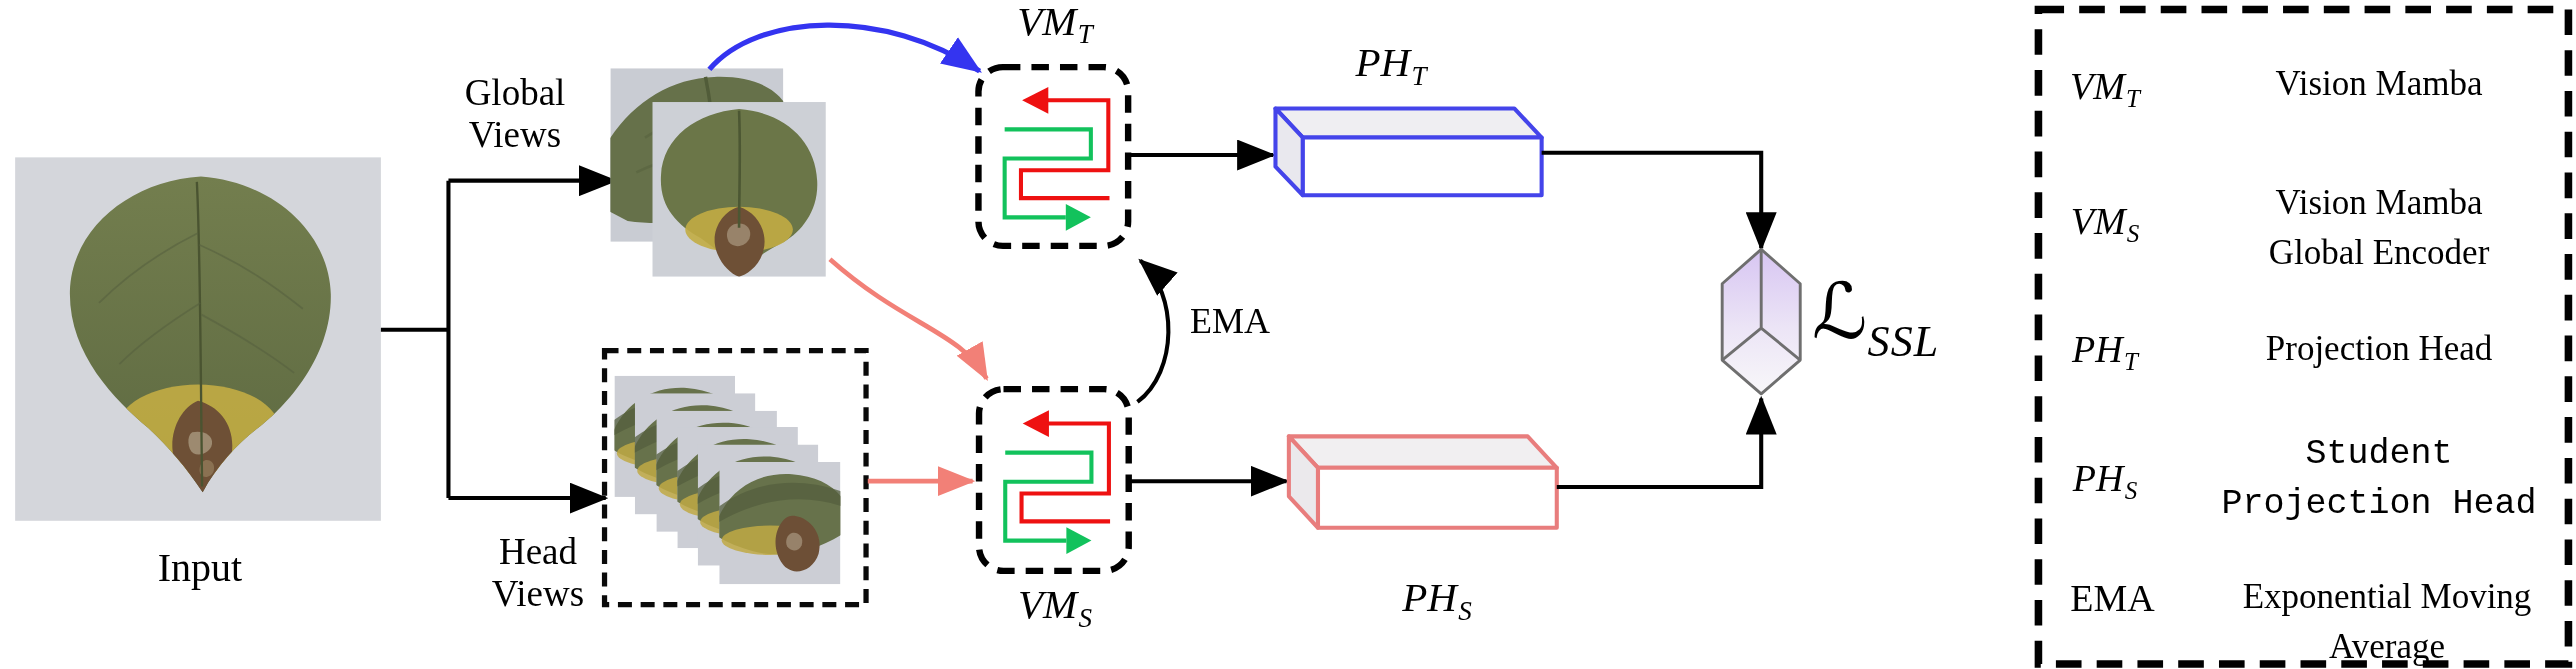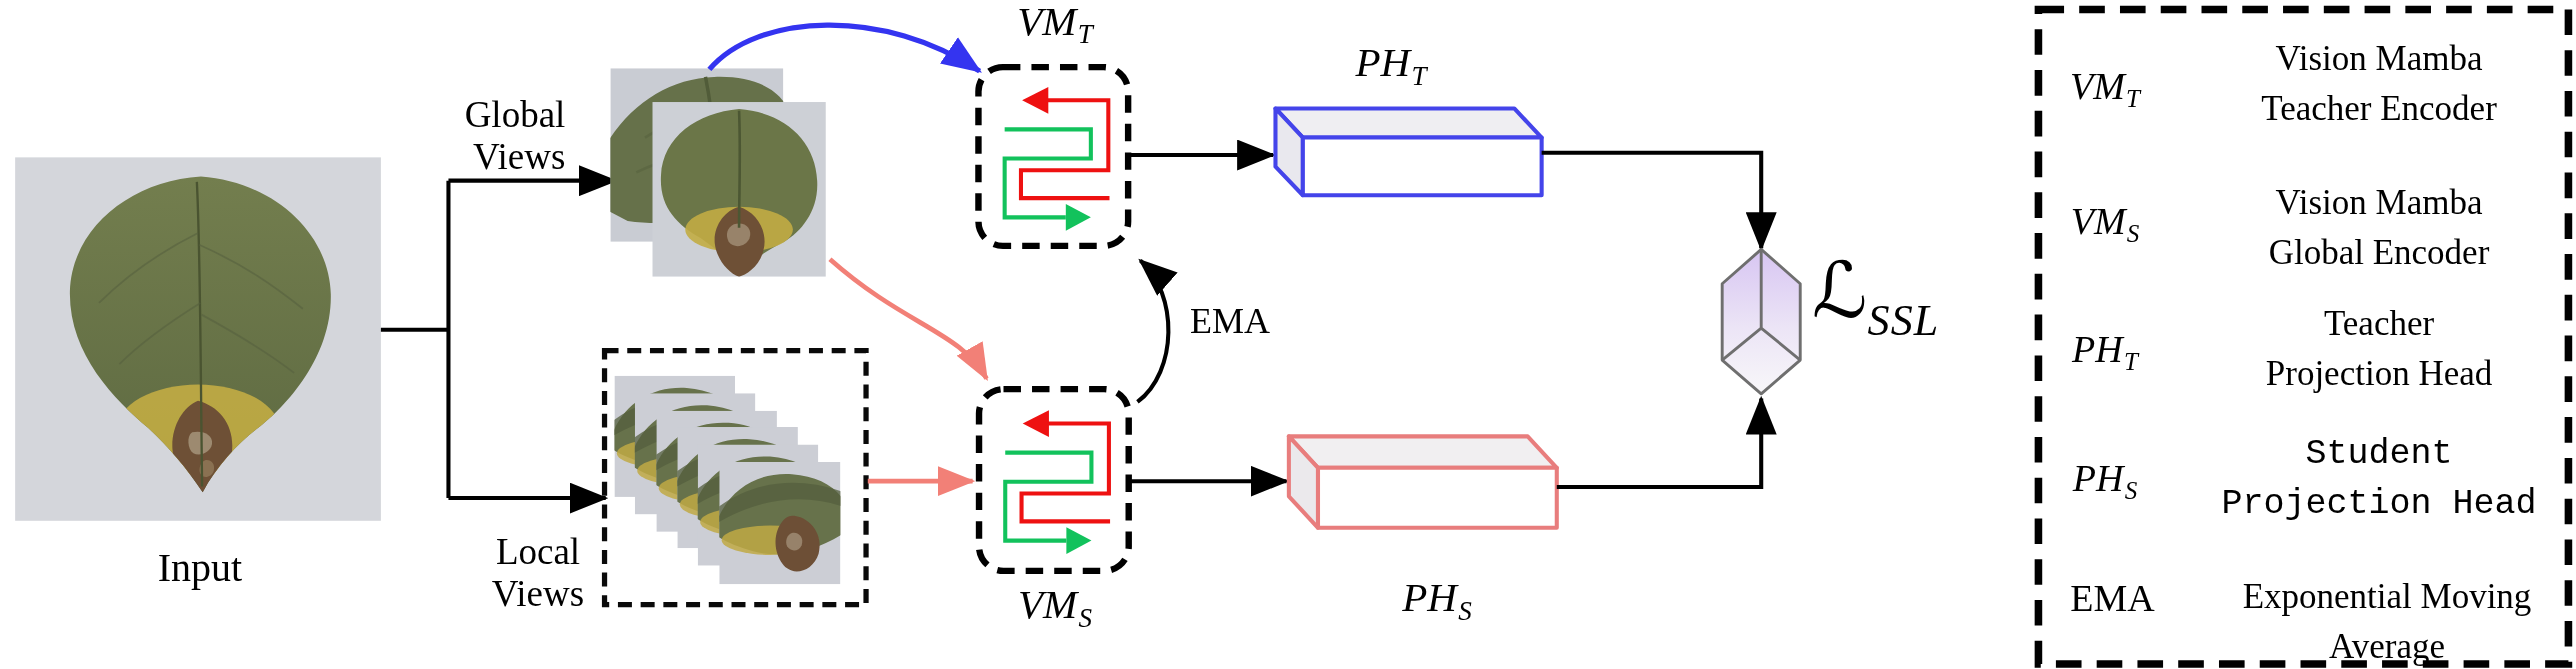--- a/index.html
+++ b/index.html
@@ -179,57 +179,55 @@
   <g stroke="#6f6f6f" stroke-width="5" stroke-linejoin="round">
     <polygon points="3024,428 3091,487 3091,618 3024,676 2957,618 2957,487" fill="url(#gradCrystal)"></polygon>
     <path d="M3024,428 V563 M3024,563 L2957,618 M3024,563 L3091,618" fill="none"></path>
   </g>
 
   <rect x="3500" y="16" width="910" height="1124" fill="none" stroke="#000" stroke-width="13" stroke-dasharray="44 26"></rect>
 </svg>
 
 <div class="lbl f-input" style="left:200px;top:568px;">Input</div>
 
-<div class="lbl f-views" style="left:515px;top:136px;text-align:right;">
+<div class="lbl f-views" style="left:515px;top:114px;">
   <span>Global</span>
   <span>Views</span>
 </div>
 
 <div class="lbl f-views" style="left:538px;top:573px;">
-  <span>Local</span>
+  <span>Head</span>
   <span>Views</span>
 </div>
 
 <div class="lbl f-node" style="left:1055px;top:24.5px;"><span style="display:inline">VM</span><sub>T</sub></div>
 
 <div class="lbl f-node" style="left:1055px;top:608px;"><span style="display:inline">VM</span><sub>S</sub></div>
 
 <div class="lbl f-node" style="left:1391px;top:66px;"><span style="display:inline">PH</span><sub>T</sub></div>
 
 <div class="lbl f-node" style="left:1437px;top:601px;"><span style="display:inline">PH</span><sub>S</sub></div>
 
 <div class="lbl f-ema" style="left:1230px;top:321px;">EMA</div>
 
-<div class="loss" style="left:1812px;top:296px;"><span class="scriptL">ℒ</span><sub>SSL</sub></div>
+<div class="loss" style="left:1812px;top:317px;"><span class="scriptL">ℒ</span><sub>SSL</sub></div>
 
 <div class="lg-sym" style="left:2105px;top:89px;"><span style="display:inline">VM</span><sub>T</sub></div>
 <div class="lg-desc" style="left:2379px;top:84px;">
   <span>Vision Mamba</span>
-      <span>Teacher Encoder</span>
 </div>
 
 <div class="lg-sym" style="left:2105px;top:224px;"><span style="display:inline">VM</span><sub>S</sub></div>
 <div class="lg-desc" style="left:2379px;top:228px;">
   <span>Vision Mamba</span>
       <span>Global Encoder</span>
 </div>
 
 <div class="lg-sym" style="left:2105px;top:352px;"><span style="display:inline">PH</span><sub>T</sub></div>
 <div class="lg-desc" style="left:2379px;top:349px;">
-  <span>Teacher</span>
       <span>Projection Head</span>
 </div>
 
 <div class="lg-sym" style="left:2105px;top:481px;"><span style="display:inline">PH</span><sub>S</sub></div>
 <div class="lg-desc" style="left:2379px;top:479px;font-family:Liberation Mono, monospace;">
   <span>Student</span>
       <span>Projection Head</span>
 </div>
 
 <div class="lg-sym plain" style="left:2113px;top:601px;"><span style="display:inline">EMA</span><sub></sub></div>

